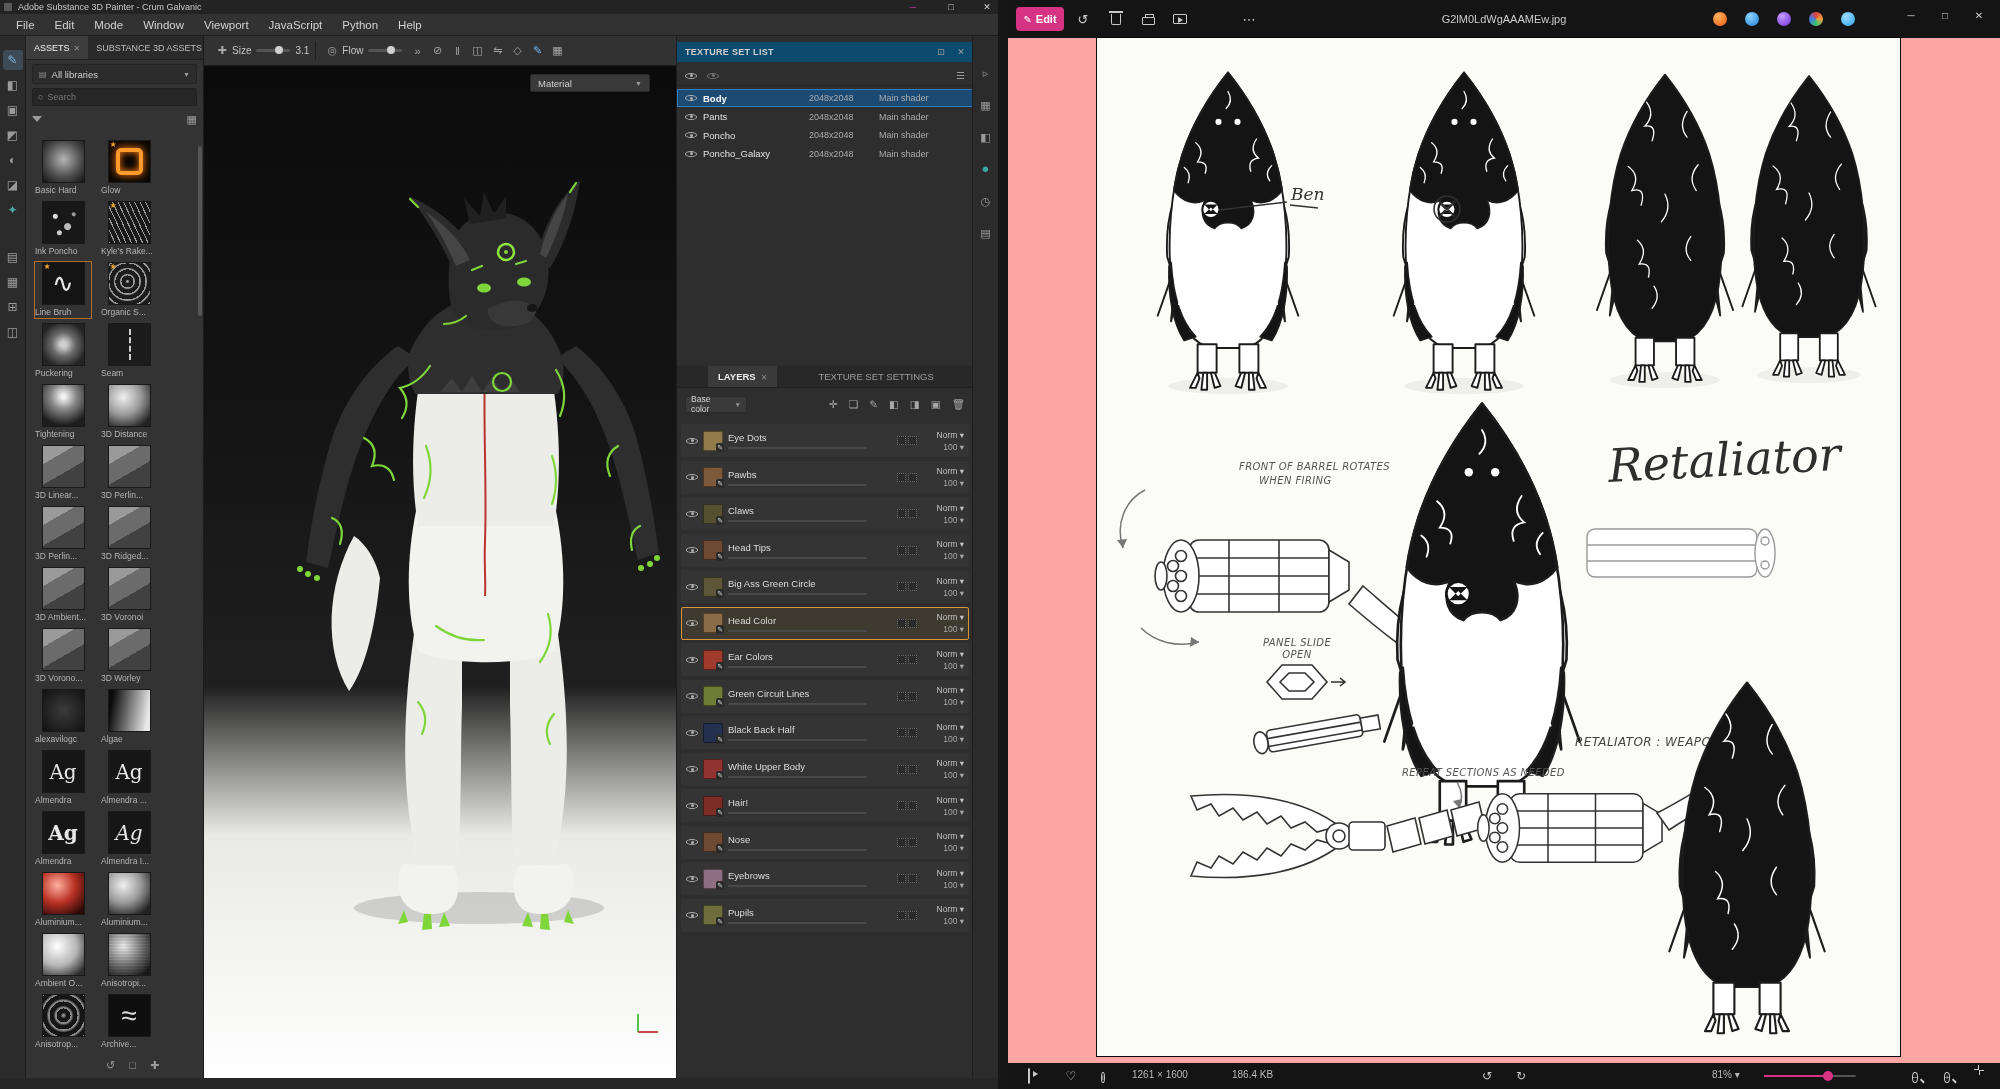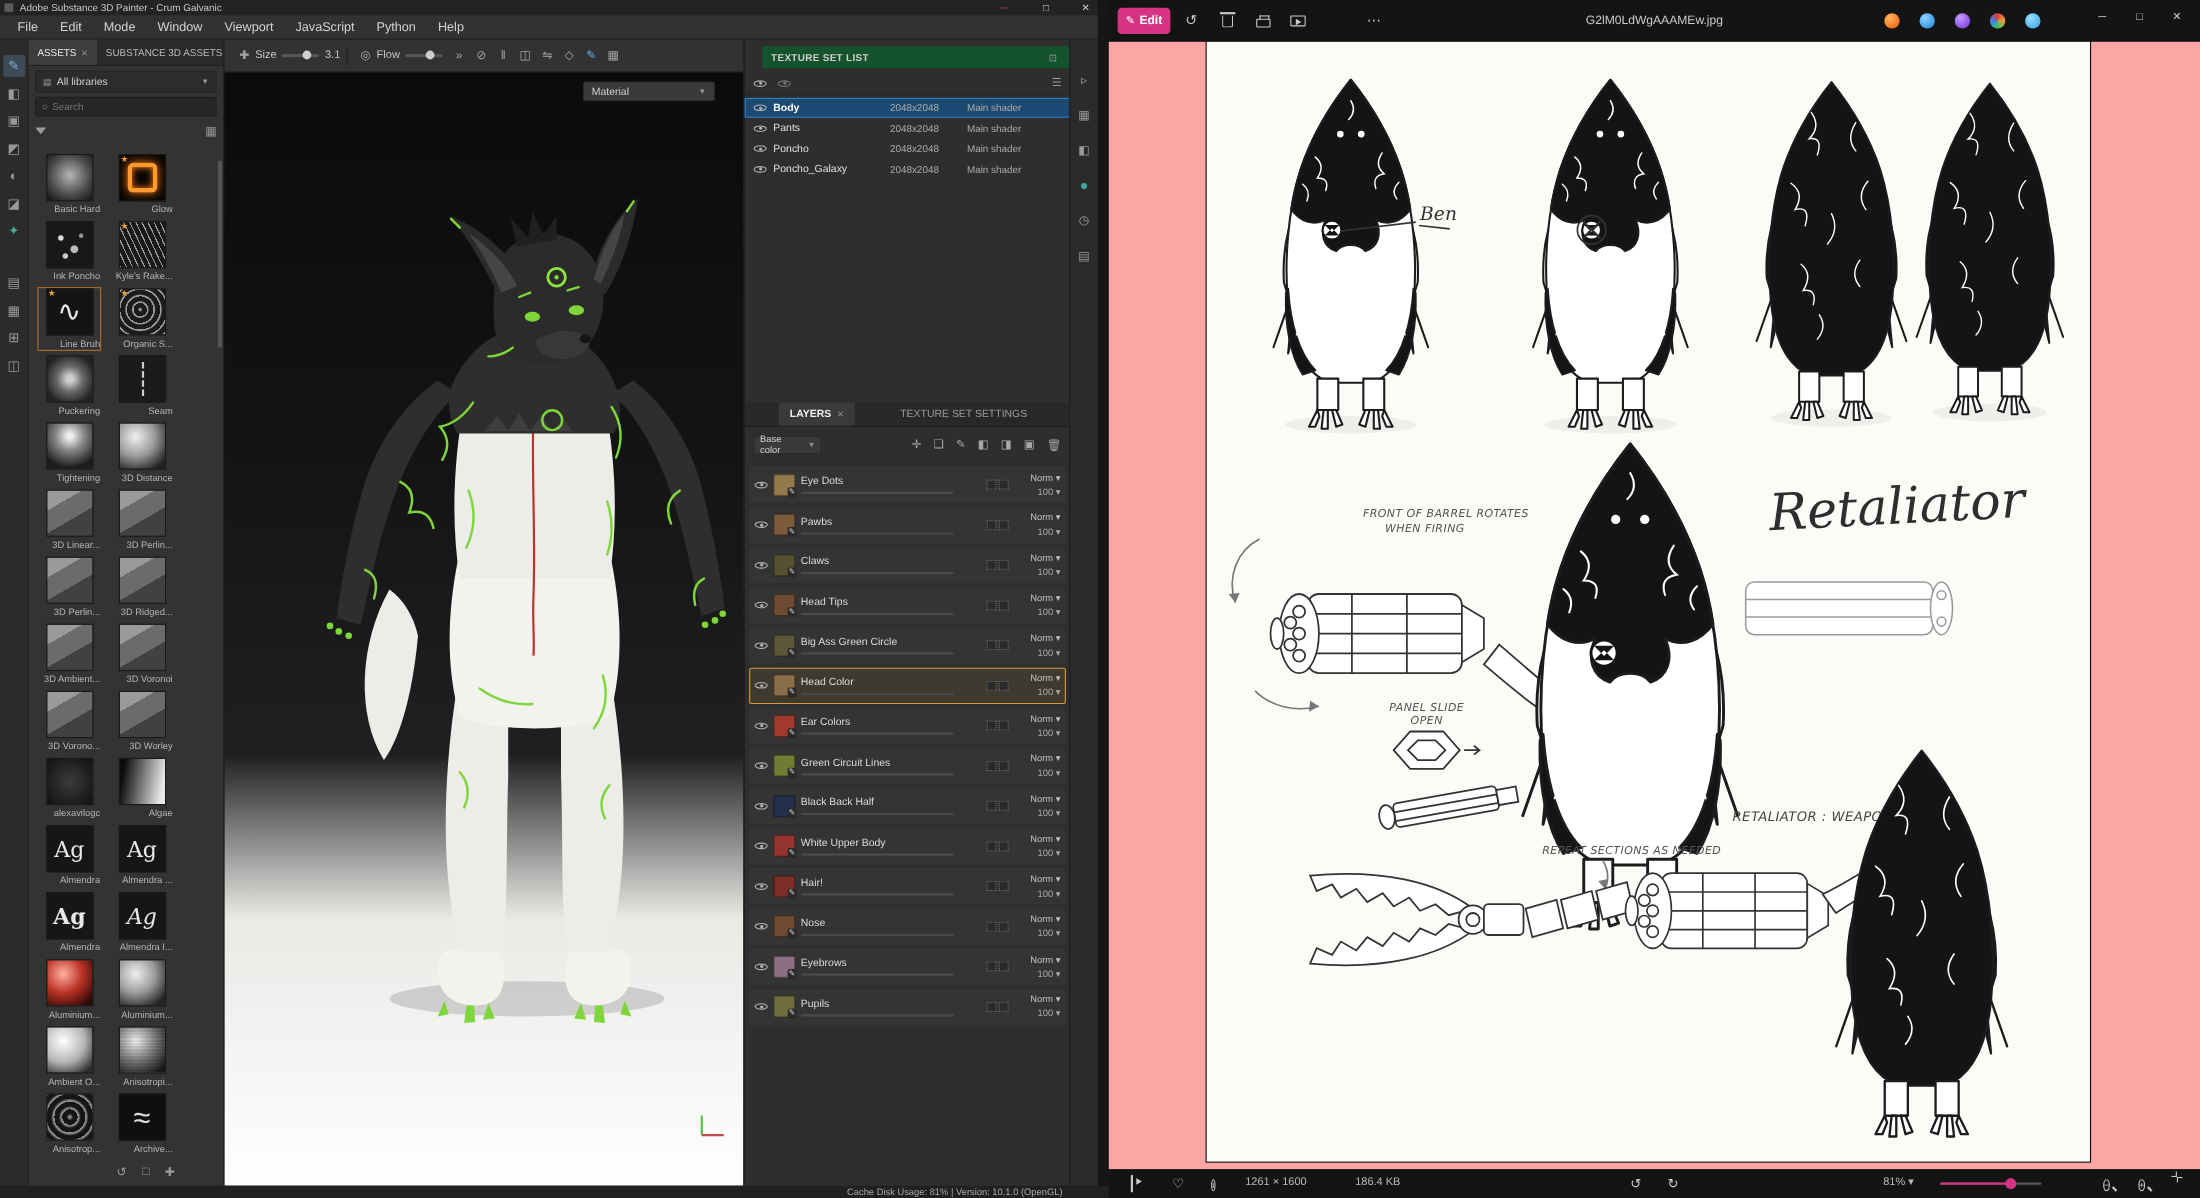--- a/index.html
+++ b/index.html
@@ -40,21 +40,21 @@
   .a-filter { height:18px; margin:4px 6px 0 6px; display:flex; align-items:center; }
   .i-funnel { width:0; height:0; border-left:5px solid transparent; border-right:5px solid transparent;
     border-top:6px solid #9a9a9a; position:relative; }
   .i-grid { margin-left:auto; color:#9a9a9a; font-size:11px; }
   .assets-grid { position:absolute; left:6px; top:104px; width:166px; bottom:26px; overflow:hidden;
     display:grid; grid-template-columns:56px 56px; gap:5px 10px; align-content:start; padding-left:3px; }
   .asset { width:56px; height:56px; }
   .asset.selected { outline:1px solid #b06e2a; }
   .thumb { width:43px; height:43px; margin:0 auto; background:#1c1c1c; border:1px solid #191919; position:relative;
     display:flex; align-items:center; justify-content:center; color:#e8e8e8; overflow:hidden; }
-  .alabel { font-size:8.5px; color:#b5b5b5; text-align:right; margin-top:2px; white-space:nowrap;
+  .alabel { font-size:8.5px; color:#b5b5b5; text-align:left; margin-top:2px; white-space:nowrap;
     overflow:hidden; text-overflow:ellipsis; }
   .star { position:absolute; left:1px; top:-1px; color:#f0a32c; font-size:8px; }
   .t-soft { background:radial-gradient(circle at 50% 45%,#b5b5b5,#4a4a4a 60%,#191919 95%); }
   .t-glow { background:#0a0602; }
   .t-glow::after { content:""; position:absolute; inset:7px; border:4px solid #ff9a2d; border-radius:5px;
     box-shadow:0 0 9px #ff7d1a, inset 0 0 7px #ff7d1a; }
   .t-splat { background:#181818; background-image:radial-gradient(circle at 30% 35%,#ddd 2px,transparent 3px),
     radial-gradient(circle at 60% 60%,#bbb 3px,transparent 4px), radial-gradient(circle at 75% 30%,#999 1.5px,transparent 2.5px),
     radial-gradient(circle at 40% 75%,#ccc 2px,transparent 3px); }
   .t-rake { background:repeating-linear-gradient(65deg,#9c9c9c 0 1px,#1a1a1a 1px 5px); }
@@ -91,22 +91,22 @@
   .vp-sep { width:1px; height:18px; background:#1f1f1f; margin:0 6px; flex:none; }
   .vp-canvas { position:absolute; left:0; top:30px; width:472px; height:1012px;
     background:linear-gradient(#0b0b0b,#141414 35%,#1f1f1f 60%); }
   .vp-material { position:absolute; right:26px; top:38px; width:120px; height:18px; background:#3a3a3a;
     border:1px solid #2a2a2a; border-radius:2px; color:#cfcfcf; font-size:9.5px; display:flex; align-items:center; padding:0 7px; }
   .vp-material .caret { margin-left:auto; font-size:7px; color:#9a9a9a; }
   .vp-gizmo { position:absolute; right:14px; bottom:40px; width:30px; height:30px; }
 
   
   .tsl-panel { position:absolute; left:676px; top:36px; width:296px; height:1042px; background:#2e2e2e; border-left:1px solid #1c1c1c; }
-  .tsl-header { position:absolute; left:16px; top:6px; width:296px; height:20px; display:flex; align-items:center;
-    padding:0 8px; color:#d0d0d0; font-size:9px; font-weight:bold; letter-spacing:.3px; background:#14532d; }
+  .tsl-header { position:absolute; left:0; top:6px; width:296px; height:20px; display:flex; align-items:center;
+    padding:0 8px; color:#d0d0d0; font-size:9px; font-weight:bold; letter-spacing:.3px; background:#0c4a6e; }
   .tsl-header .hicons { margin-left:auto; display:flex; gap:12px; color:#9a9a9a; font-weight:normal; font-size:9px; }
   .tsl-toolbar { position:absolute; left:0; top:30px; width:296px; height:20px; display:flex; align-items:center;
     padding:0 8px; gap:10px; border-bottom:1px solid #262626; }
   .tsl-toolbar .right { margin-left:auto; color:#9a9a9a; font-size:10px; }
   .ts-rows { position:absolute; left:0; top:53px; width:296px; }
   .ts-row { height:18px; display:flex; align-items:center; padding:0 8px; gap:6px; margin-bottom:0.5px; }
   .ts-row.selected { background:#1d4a73; outline:1px solid #2e7ec2; outline-offset:-1px; }
   .ts-name { font-size:9.5px; color:#e2e2e2; width:100px; }
   .ts-row.selected .ts-name { font-weight:bold; color:#fff; }
   .ts-res { font-size:9px; color:#ababab; width:64px; }
@@ -810,23 +810,20 @@
     <div class="right-strip">
       <div class="rs-icon">▹</div>
       <div class="rs-icon">▦</div>
       <div class="rs-icon">◧</div>
       <div class="rs-icon teal">●</div>
       <div class="rs-icon">◷</div>
       <div class="rs-icon">▤</div>
     </div>
     <div class="p-edge"></div>
 
-    <div class="p-statusbar">
-      <span>Cache Disk Usage: 81% | Version: 10.1.0 (OpenGL)</span>
-    </div>
   </div>
 
   <div class="photos">
     <div class="ph-topbar">
       <div class="edit-btn">
         <span style="font-size:10px">✎</span>
         <span>Edit</span>
       </div>
       <div class="ph-tool" style="left:64px">↺</div>
       <div class="ph-tool" style="left:97px">

